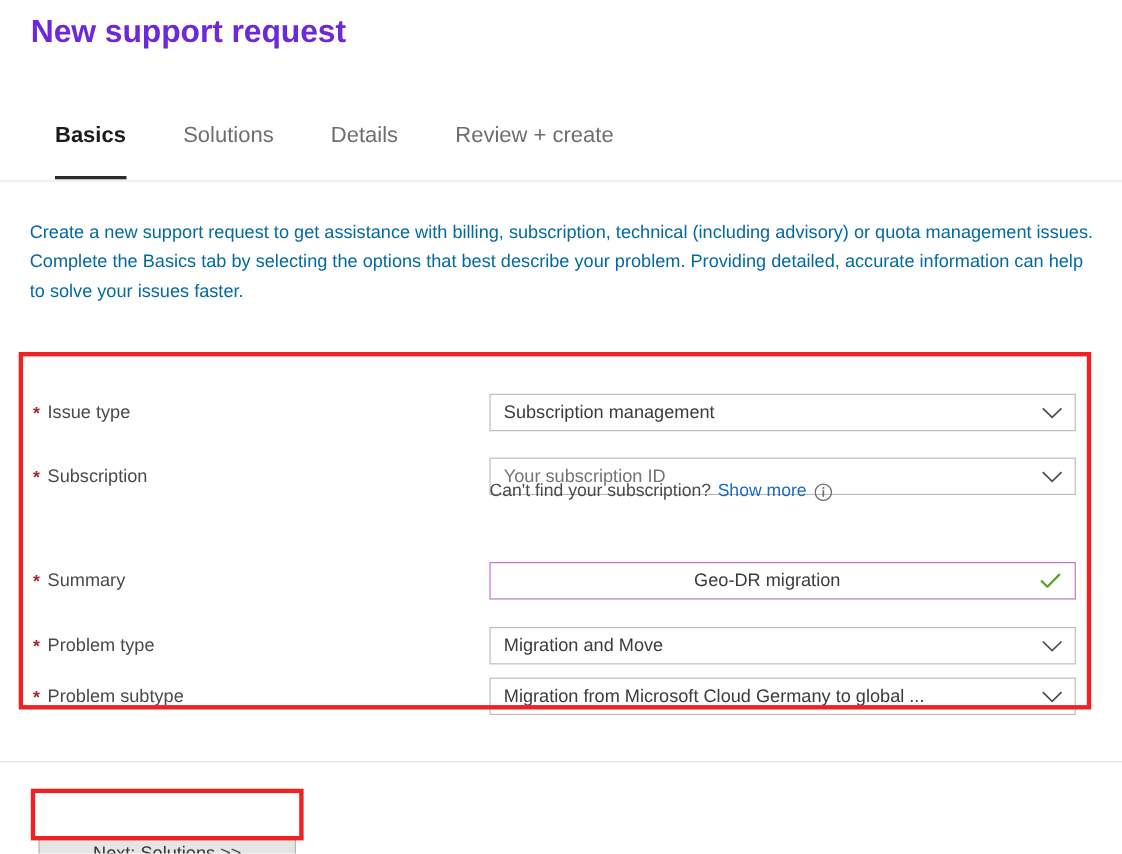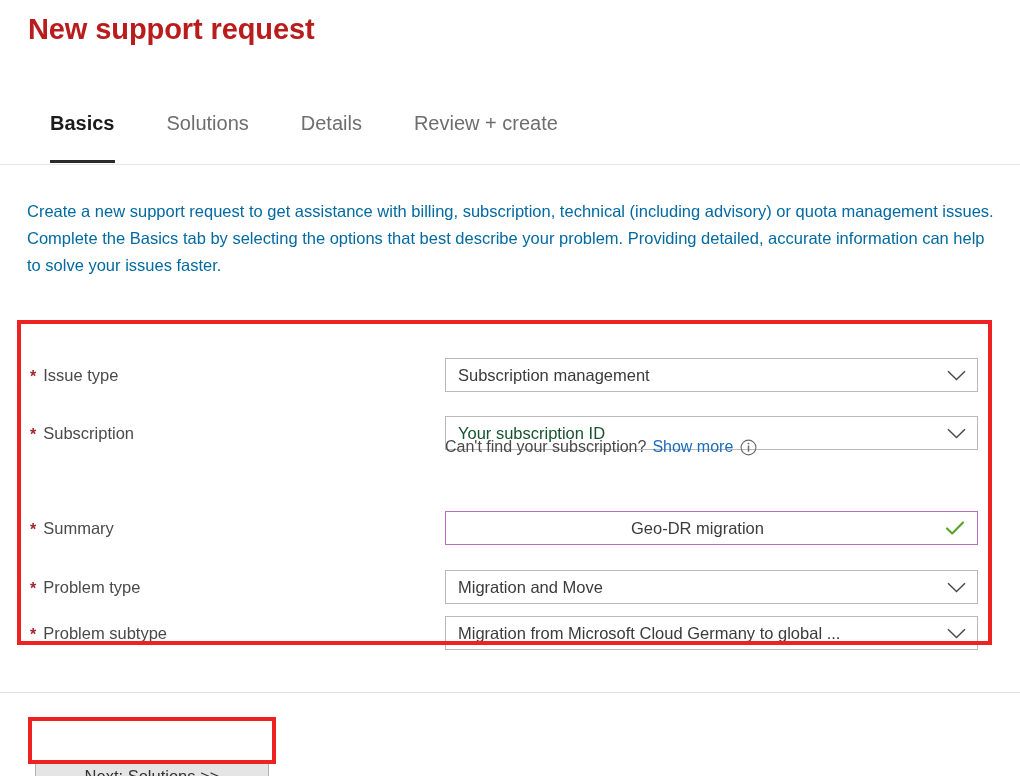--- a/index.html
+++ b/index.html
@@ -17,21 +17,21 @@
   }
 
   
   #page-title {
     position: absolute;
     left: 28px;
     top: 8px;
     font-size: 29px;
     font-weight: 600;
     letter-spacing: -0.1px;
-    color: #b91c1c;
+    color: #6d28d9;
     line-height: 42px;
   }
 
   
   #tabstrip {
     position: absolute;
     left: 0;
     top: 104px;
     width: 1020px;
     height: 63px;
@@ -148,21 +148,21 @@
     left: 12px;
     top: 0;
     right: 40px;
     font-size: 16.5px;
     line-height: 32px;
     color: #3b3b3b;
     white-space: nowrap;
     overflow: hidden;
     text-overflow: clip;
   }
-  .control.placeholder-red .value { color: #14532d; }
+  .control.placeholder-red .value { color: #737373; }
   .control.valid {
     border-color: #b86cc4;
     padding-left: 43px;
   }
 
   .chevron {
     position: absolute;
     right: 11px;
     top: 0;
     height: 32px;

